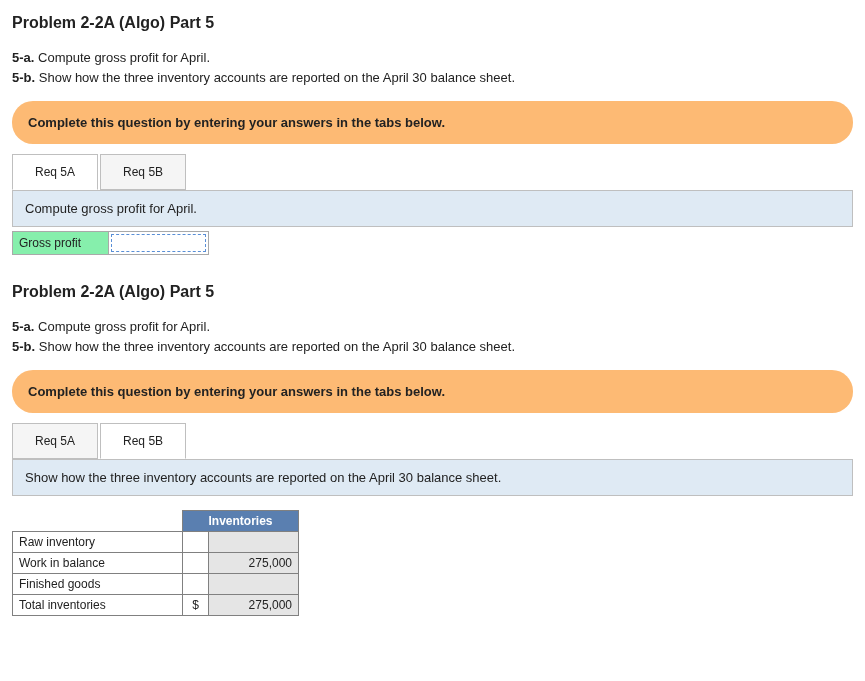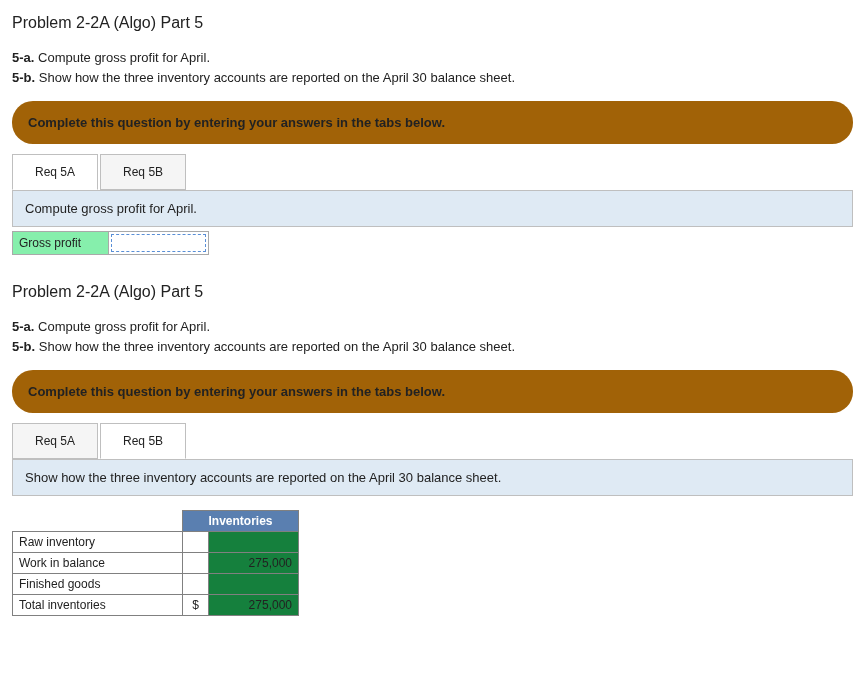--- a/index.html
+++ b/index.html
@@ -6,28 +6,28 @@
   body {
     font-family: Arial, Helvetica, sans-serif;
     font-size: 13px;
     color: #222;
     margin: 0;
     padding: 8px 12px;
     background: #fff;
     width: 865px;
   }
   .problem-title {
-    font-weight: normal;
+    font-weight: bold;
     font-size: 16px;
     margin: 6px 0 16px 0;
   }
   .instructions { margin: 8px 0 14px 0; line-height: 1.5; }
   .instructions b { }
   .instruction-box {
-    background: #a16207;
+    background: #fdba74;
     padding: 14px 16px;
     font-weight: bold;
     font-size: 13px;
     margin: 10px 0 4px 0;
     border-radius: 21px;
   }
   .tabs-row {
     margin-top: 10px;
     display: flex;
     align-items: flex-start;
@@ -104,21 +104,21 @@
     text-align: left;
   }
   .inv-cur-cell {
     width: 26px;
     text-align: center;
     background: #fff;
   }
   .inv-val-cell {
     width: 90px;
     text-align: right;
-    background: #15803d;
+    background: #e5e5e5;
     padding-right: 6px;
   }
   .thin-blank { background:#fff; }
 </style>
 </head>
 <body>
 
 <div>
   <div class="problem-title">Problem 2-2A (Algo) Part 5</div>
 

